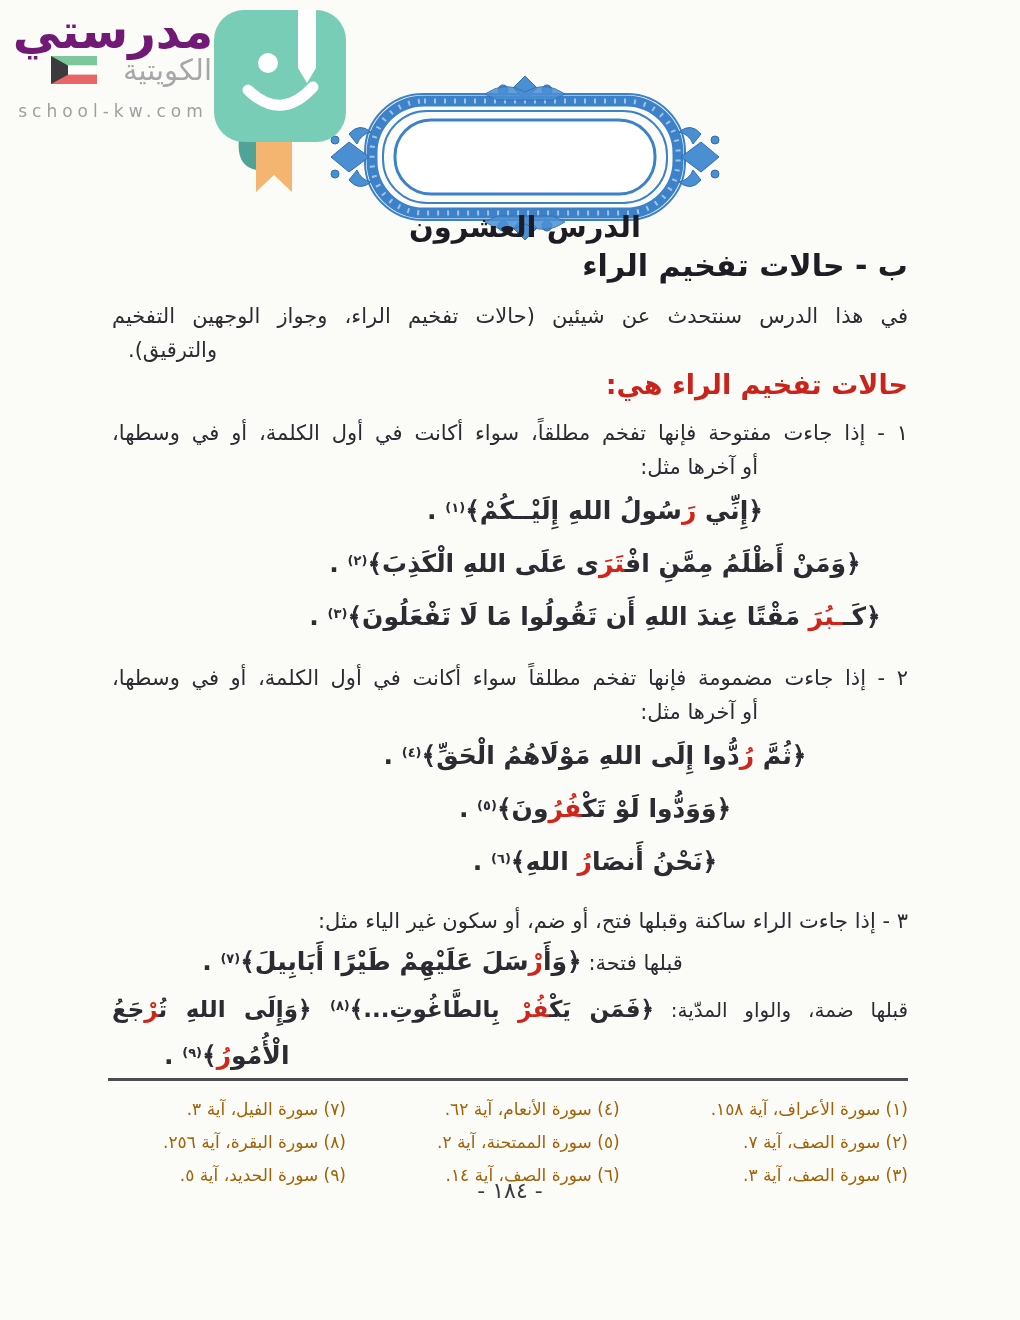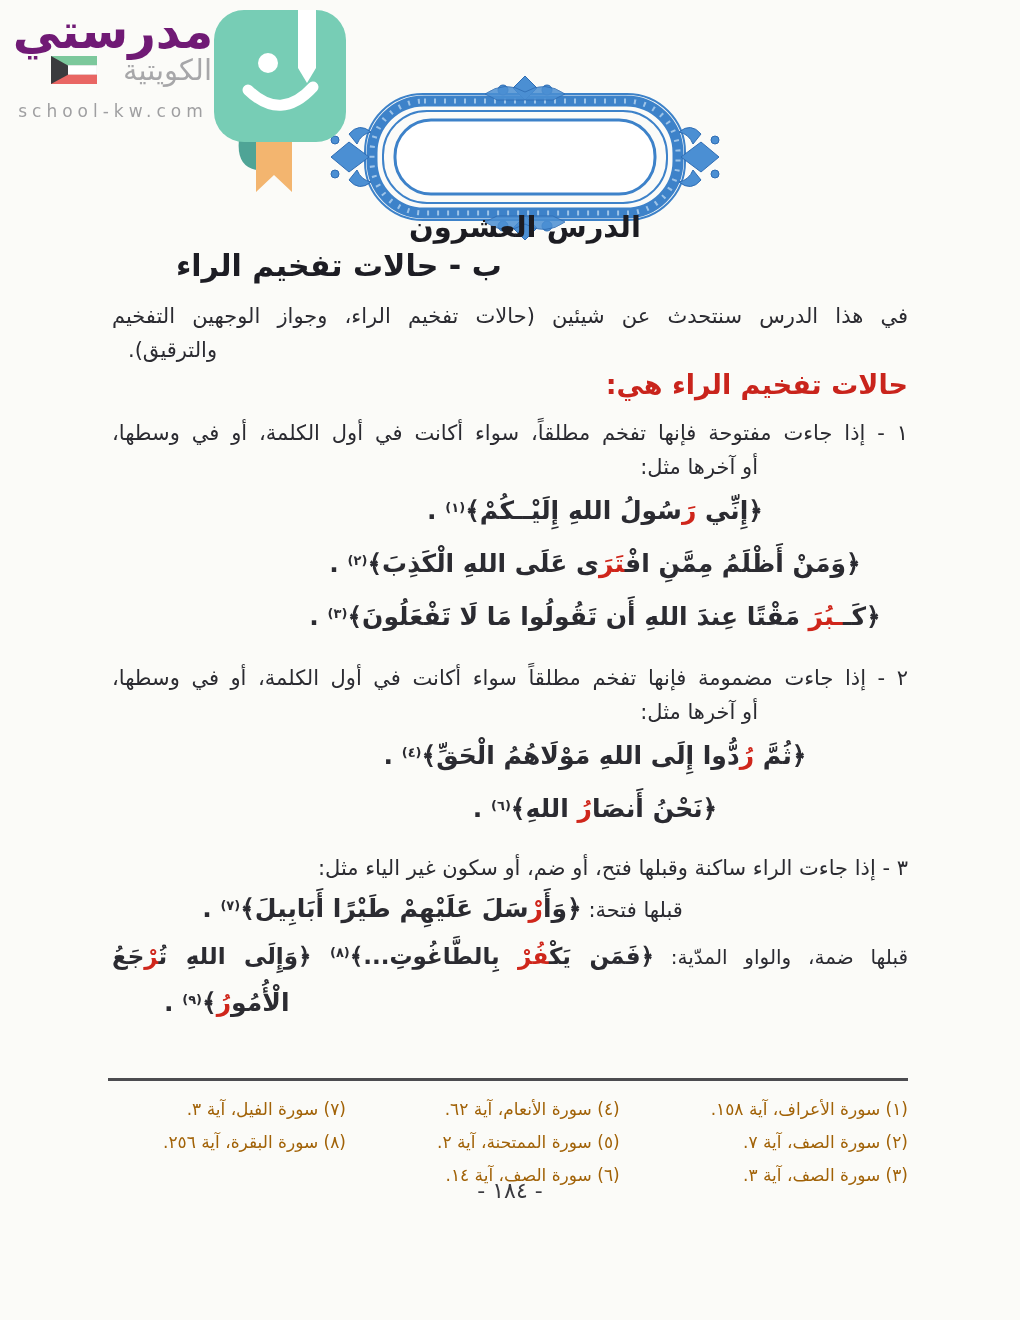--- a/index.html
+++ b/index.html
@@ -18,21 +18,21 @@
   .brand-url{margin-top:14px;font-size:17px;letter-spacing:5px;color:#9f9fa1;text-align:center;direction:ltr;}
   
   .mascot{position:absolute;left:212px;top:6px;width:138px;height:192px;z-index:3;}
   
   .frame-wrap{position:absolute;left:325px;top:74px;width:400px;height:168px;z-index:2;}
   .frame-wrap svg{position:absolute;left:0;top:0;}
   .frame-title{position:absolute;left:0;top:136px;width:100%;text-align:center;
     font-size:29px;font-weight:bold;color:#1c1c22;}
   
   .content{position:absolute;top:248px;right:112px;width:796px;direction:rtl;}
-  .main-head{text-align:left;font-weight:bold;font-size:30px;color:#1d1d24;padding-left:64px;}
+  .main-head{text-align:right;font-weight:bold;font-size:30px;color:#1d1d24;padding-left:64px;}
   .txt{font-size:21px;line-height:34px;text-align:right;}
   .jline{text-align:justify;text-align-last:justify;white-space:normal;font-size:21px;line-height:34px;}
   .intro{margin-top:16px;}
   .intro2{text-align:left;padding-left:16px;}
   .red-head{color:#c9241c;font-weight:bold;font-size:27px;line-height:36px;text-align:right;}
   .item{margin-top:13px;}
   .cont{margin-left:0;padding-left:0;text-align:right;padding-right:0;margin-right:0;}
   .cont-inner{display:block;text-align:right;margin-right:150px;}
   .vline{text-align:center;padding-left:170px;line-height:47px;}
   .sub{line-height:41px;text-align:right;}
@@ -134,20 +134,21 @@
     <div class="vline"><span class="seg-v">﴿وَمَنْ أَظْلَمُ مِمَّنِ افْ‍</span><span class="seg-vr">‍تَرَ</span><span class="seg-v">ى عَلَى اللهِ الْكَذِبَ﴾</span><span class="seg-sup">(٢)</span><span class="seg-v"> .</span></div>
     <div class="vline"><span class="seg-v">﴿كَـ</span><span class="seg-vr">ـبُرَ</span><span class="seg-v"> مَقْتًا عِندَ اللهِ أَن تَقُولُوا مَا لَا تَفْعَلُونَ﴾</span><span class="seg-sup">(٣)</span><span class="seg-v"> .</span></div>
   </div>
 
   <div class="item" style="margin-top:18px;">
     <div class="jline"><span class="seg-n">٢ - إذا جاءت مضمومة فإنها تفخم مطلقاً سواء أكانت في أول الكلمة، أو في وسطها،</span></div>
     <div class="txt cont">
         <span class="cont-inner"><span class="seg-n">أو آخرها مثل:</span></span>
       </div>
     <div class="vline"><span class="seg-v">﴿ثُمَّ </span><span class="seg-vr">رُ</span><span class="seg-v">دُّوا إِلَى اللهِ مَوْلَاهُمُ الْحَقِّ﴾</span><span class="seg-sup">(٤)</span><span class="seg-v"> .</span></div>
+    <div class="vline"><span class="seg-v">﴿وَوَدُّوا لَوْ تَكْ‍</span><span class="seg-vr">‍فُرُ</span><span class="seg-v">ونَ﴾</span><span class="seg-sup">(٥)</span><span class="seg-v"> .</span></div>
     <div class="vline"><span class="seg-v">﴿نَحْنُ أَنصَا</span><span class="seg-vr">رُ</span><span class="seg-v"> اللهِ﴾</span><span class="seg-sup">(٦)</span><span class="seg-v"> .</span></div>
   </div>
 
   <div class="item" style="margin-top:16px;">
     <div class="txt"><span class="seg-n">٣ - إذا جاءت الراء ساكنة وقبلها فتح، أو ضم، أو سكون غير الياء مثل:</span></div>
     <div class="sub sub1"><span class="seg-n">قبلها فتحة: </span><span class="seg-v">﴿وَأَ</span><span class="seg-vr">رْ</span><span class="seg-v">سَلَ عَلَيْهِمْ طَيْرًا أَبَابِيلَ﴾</span><span class="seg-sup">(٧)</span><span class="seg-v"> .</span></div>
     <div class="sub sub2"><span class="seg-n">قبلها ضمة، والواو المدّية: </span><span class="seg-v">﴿فَمَن يَكْ‍</span><span class="seg-vr">‍فُرْ</span><span class="seg-v"> بِالطَّاغُوتِ...﴾</span><span class="seg-sup">(٨)</span><span class="seg-v"> ﴿وَإِلَى اللهِ تُ‍</span><span class="seg-vr">‍رْ</span><span class="seg-v">جَعُ</span></div>
     <div class="lastline"><span class="seg-v">الْأُمُو</span><span class="seg-vr">رُ</span><span class="seg-v">﴾</span><span class="seg-sup">(٩)</span><span class="seg-v"> .</span></div>
   </div>
 </div>
@@ -159,16 +160,17 @@
     <div class="fnote">(٣) سورة الصف، آية ٣.</div>
   </div>
   <div class="fcol">
     <div class="fnote">(٤) سورة الأنعام، آية ٦٢.</div>
     <div class="fnote">(٥) سورة الممتحنة، آية ٢.</div>
     <div class="fnote">(٦) سورة الصف، آية ١٤.</div>
   </div>
   <div class="fcol" style="padding-left:55px;">
     <div class="fnote">(٧) سورة الفيل، آية ٣.</div>
     <div class="fnote">(٨) سورة البقرة، آية ٢٥٦.</div>
+    <div class="fnote">(٩) سورة الحديد، آية ٥.</div>
   </div>
 </div>
 
 <div class="pagenum">- ١٨٤ -</div>
 
 </body></html>

